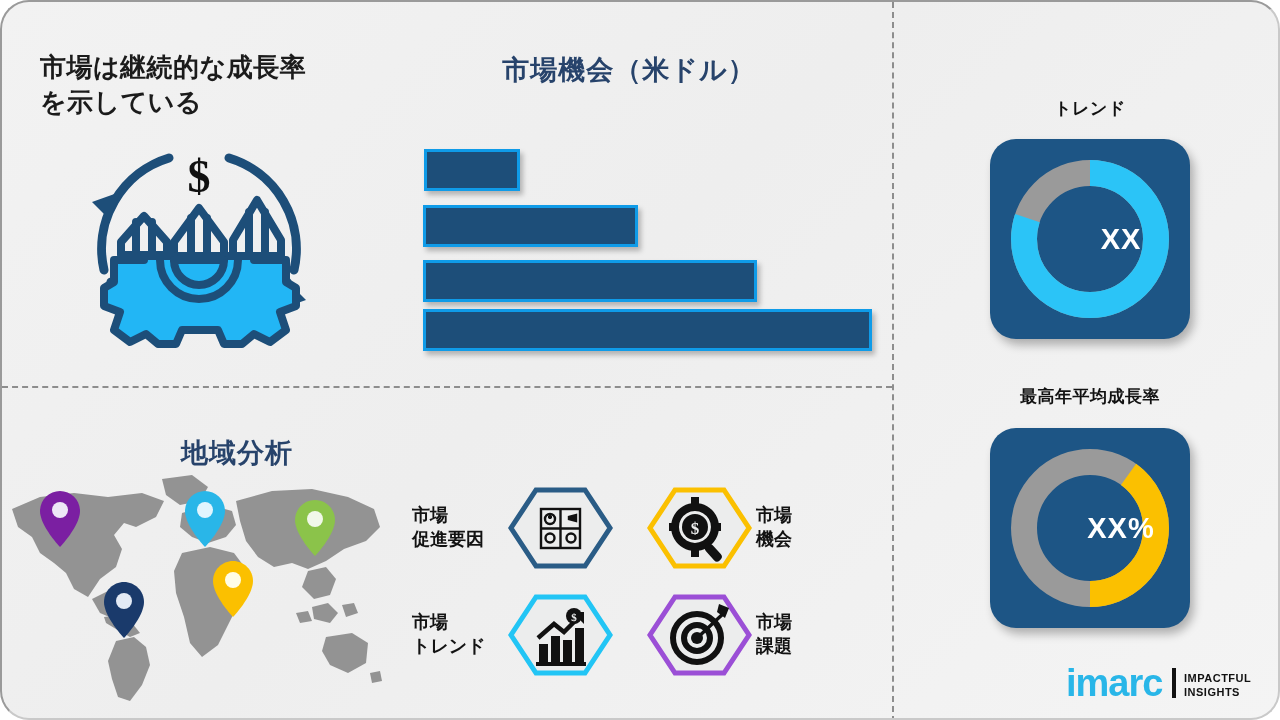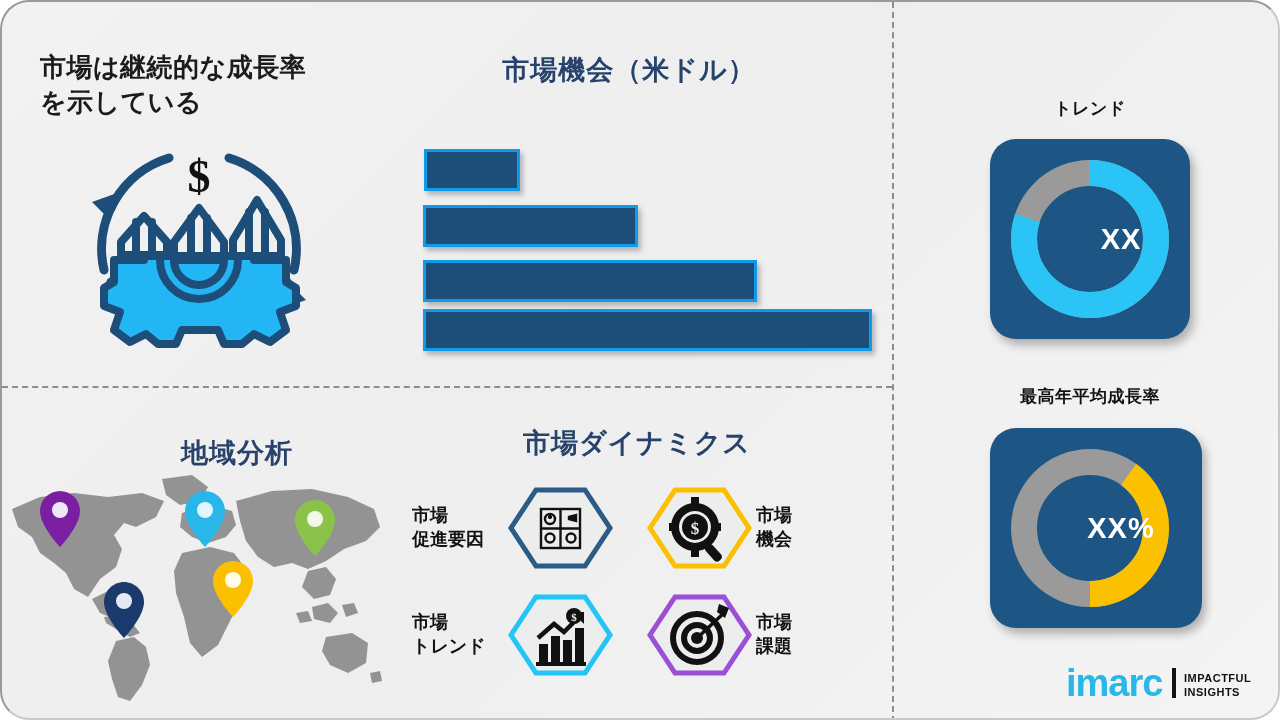--- a/index.html
+++ b/index.html
@@ -77,21 +77,21 @@
   #bar-2{left:421px;top:258px;width:334px;}
   #bar-3{left:421px;top:307px;width:449px;}
 
   
   .donut-card{
     position:absolute;width:200px;height:200px;
     background:#1d5585;border-radius:26px;
     box-shadow:4px 6px 10px rgba(0,0,0,0.28);
   }
   #donut-card-1{left:988px;top:137px;}
-  #donut-card-2{left:988px;top:426px;padding-left:12px;}
+  #donut-card-2{left:988px;top:426px;}
   .donut-svg{position:absolute;left:0;top:0;width:200px;height:200px;}
   .donut-center{
     position:absolute;left:0;top:0;width:200px;height:200px;
     display:flex;align-items:center;justify-content:center;
     font-size:29px;font-weight:bold;color:#ffffff;letter-spacing:1px;
     pointer-events:none;
     margin-left:31px;
   }
 
   
@@ -214,21 +214,20 @@
     <g>
         <path d="M231 559 c-11 0 -20 9 -20 20 c0 15 20 36 20 36 c0 0 20 -21 20 -36 c0 -11 -9 -20 -20 -20 z" fill="#fbc000"></path>
         <circle cx="231" cy="578" r="8" fill="#fffde7"></circle>
       </g>
     <g>
         <path d="M122 580 c-11 0 -20 9 -20 20 c0 15 20 36 20 36 c0 0 20 -21 20 -36 c0 -11 -9 -20 -20 -20 z" fill="#1a3a6b"></path>
         <circle cx="122" cy="599" r="8" fill="#e3eaf5"></circle>
       </g>
   </svg>
 
-  <div class="dyn-title">市場ダイナミクス</div>
 
   <div class="dyn-item" id="dyn-0">
     <div class="dyn-label left">市場
 促進要因</div>
     <div class="hex">
       <svg viewBox="0 0 105 82" width="105" height="82">
         <polygon points="28,3 77,3 102,41 77,79 28,79 3,41" fill="#eceded" stroke="#2a5c86" stroke-width="5"></polygon>
       </svg>
       <svg viewBox="0 0 105 82" width="105" height="82">
         <g stroke="#111" stroke-width="2.4" fill="none">

